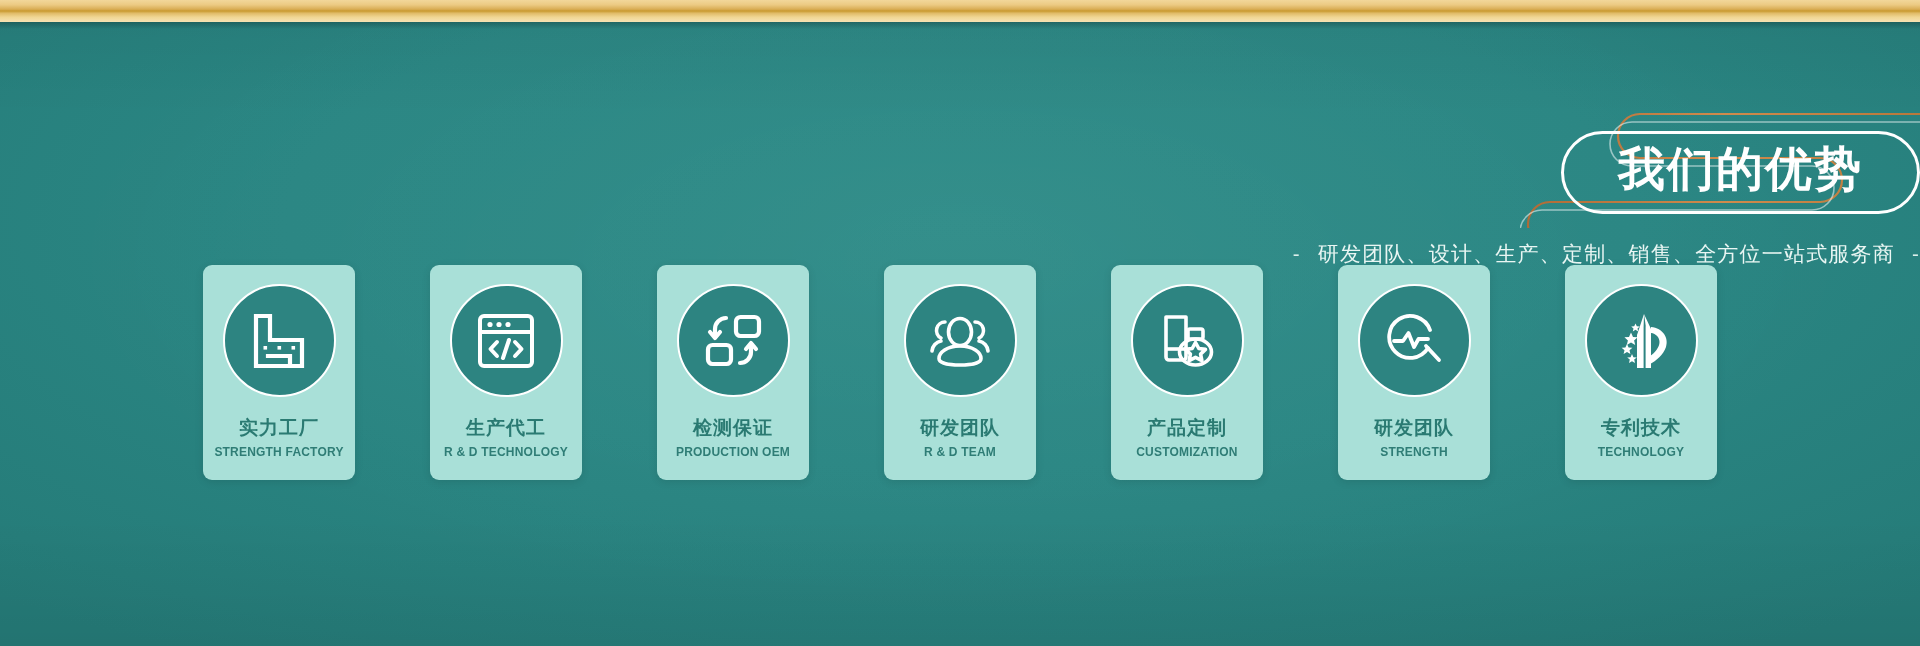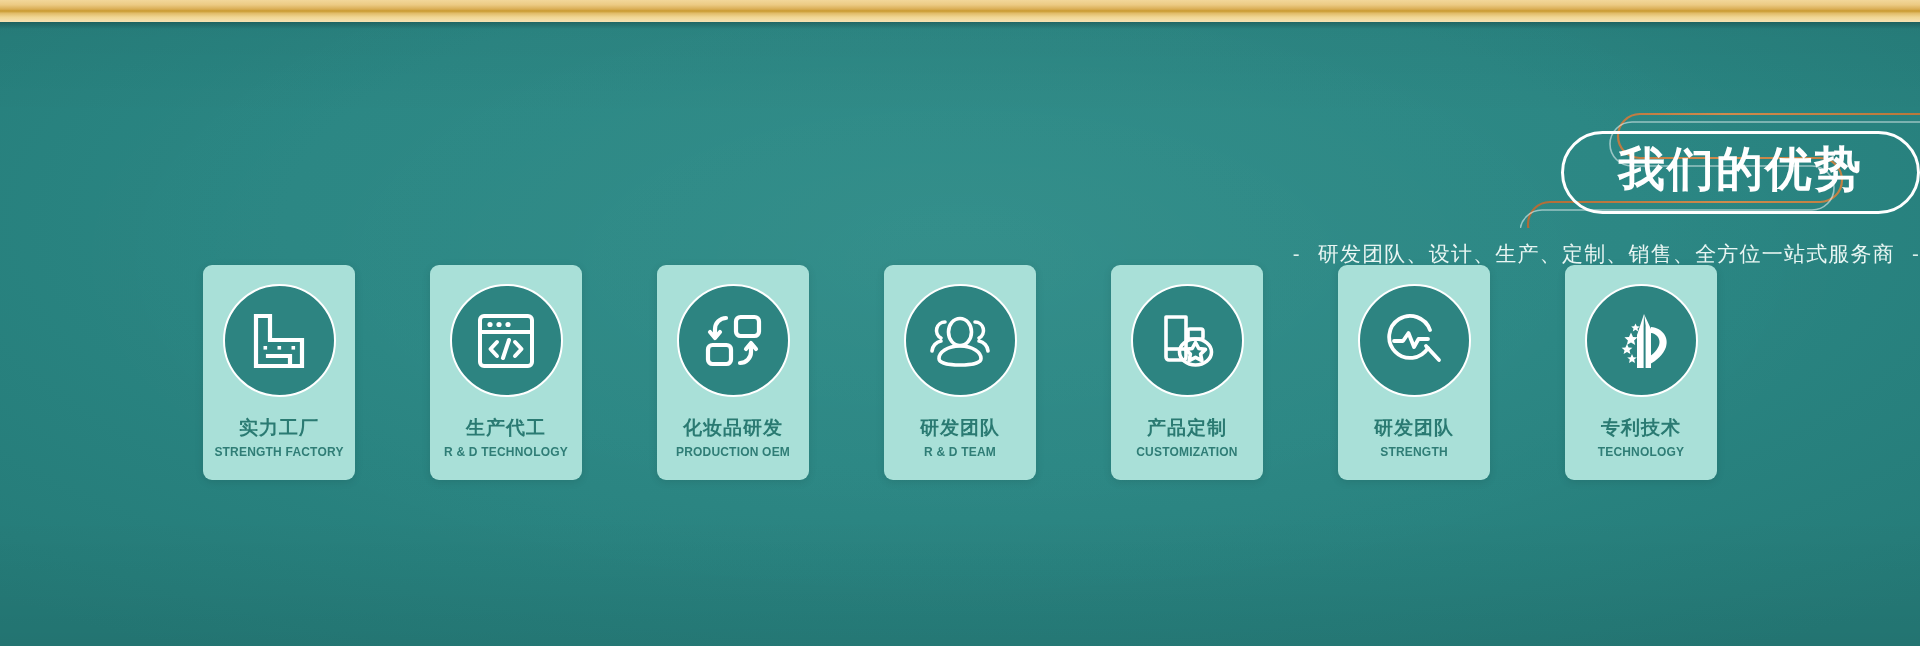--- a/index.html
+++ b/index.html
@@ -207,21 +207,21 @@
       <div class="icon-circle">
         <svg width="62" height="58" viewBox="0 0 62 58" fill="none" stroke="#ffffff" stroke-width="4.2">
           <rect x="34" y="5" width="23" height="19" rx="4.5"></rect>
           <rect x="6" y="33" width="23" height="19" rx="4.5"></rect>
           <path d="M24 6 A11 11 0 0 0 13 17 V24" stroke-linecap="round" stroke-linejoin="round"></path>
           <path d="M8 20 L13 26 L18 20" stroke-linecap="round" stroke-linejoin="round" fill="none"></path>
           <path d="M38 51 A11 11 0 0 0 49 40 V33" stroke-linecap="round" stroke-linejoin="round"></path>
           <path d="M44 37 L49 31 L54 37" stroke-linecap="round" stroke-linejoin="round" fill="none"></path>
         </svg>
       </div>
-      <div class="card-cn">化妆品研发</div>
+      <div class="card-cn">检测保证</div>
       <div class="card-en">PRODUCTION OEM</div>
     </div>
 
     <div class="card">
       <div class="icon-circle">
         <svg width="66" height="56" viewBox="0 0 66 56" fill="none" stroke="#ffffff" stroke-width="3.6" stroke-linecap="round" stroke-linejoin="round">
           <path d="M18 9 A8.5 8.5 0 0 0 14 25 M14 28 A11 11 0 0 0 5 38"></path>
           <path d="M48 9 A8.5 8.5 0 0 1 52 25 M52 28 A11 11 0 0 1 61 38"></path>
           <ellipse cx="33" cy="19" rx="11.5" ry="13.5"></ellipse>
           <path d="M33 33 C20 33 12 39.5 12 45.5 C12 50 21 52 33 52 C45 52 54 50 54 45.5 C54 39.5 46 33 33 33 Z"></path>

